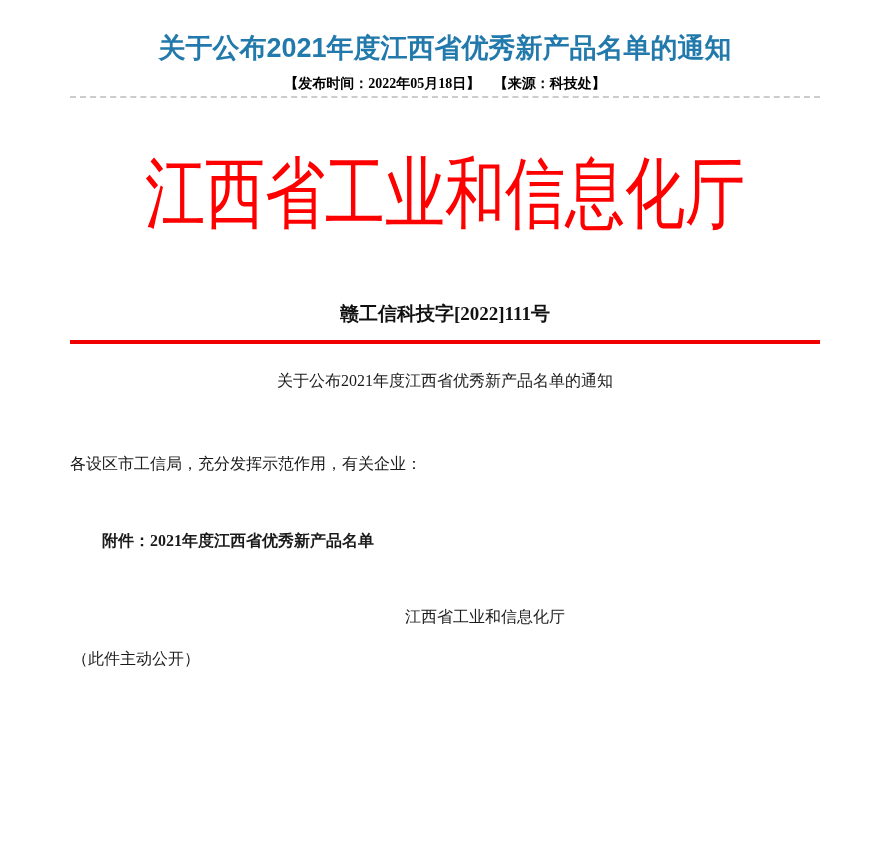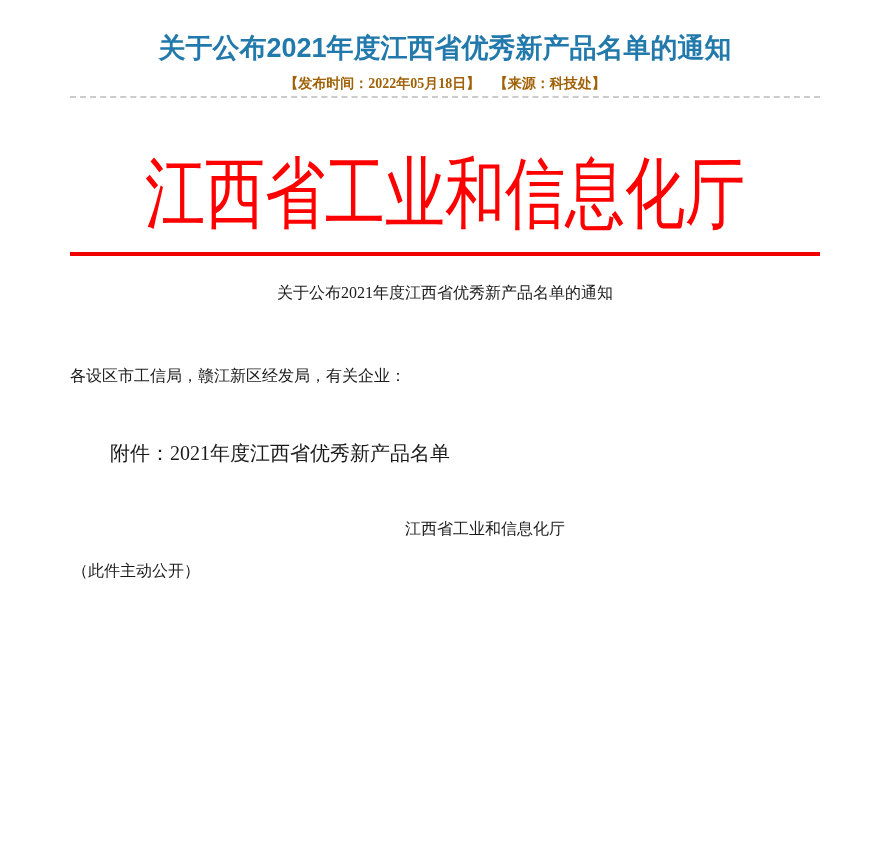--- a/index.html
+++ b/index.html
@@ -23,21 +23,21 @@
     font-weight: bold;
     color: #2279ab;
     line-height: 36px;
   }
   .meta {
     margin-top: 9px;
     text-align: center;
     font-size: 14px;
     font-weight: bold;
     line-height: 18px;
-    color: #a16207;
+    color: #000000;
   }
   .meta span { margin: 0 5px; }
   .dashed-divider {
     margin-top: 3px;
     border-top: 2px dashed #cccccc;
     width: 750px;
   }
   .letterhead {
     margin-top: 52px;
     height: 88px;
@@ -83,22 +83,22 @@
   .body-paragraph {
     font-size: 16px;
     line-height: 30px;
     text-indent: 2em;
     text-align: justify;
   }
   .p1 { margin-top: 14px; }
   .p2 { margin-top: 12px; }
   .attachment-line {
     margin-top: 47px;
-    font-size: 20px;
-    font-weight: normal;
+    font-size: 16px;
+    font-weight: bold;
     line-height: 30px;
     text-indent: 2em;
   }
   .signature {
     margin-top: 46px;
     text-align: center;
     font-size: 16px;
     line-height: 30px;
     transform: translateX(40px);
   }
@@ -127,26 +127,27 @@
     <span>【发布时间：2022年05月18日】</span>
     <span>【来源：科技处】</span>
   </div>
 
   <div class="dashed-divider"></div>
 
   <div class="letterhead">
     <span>江西省工业和信息化厅</span>
   </div>
 
+  <div class="doc-number">赣工信科技字[2022]111号</div>
 
   <div class="red-divider"></div>
 
   <div class="doc-title">关于公布2021年度江西省优秀新产品名单的通知</div>
 
-  <div class="salutation">各设区市工信局，赣江新区经发局，有关企业：</div>
+  <div class="salutation">各设区市工信局，充分发挥示范作用，有关企业：</div>
 
 
 
   <div class="attachment-line">附件：2021年度江西省优秀新产品名单</div>
 
   <div class="signature">江西省工业和信息化厅</div>
 
 
   <div class="disclosure">（此件主动公开）</div>
 

